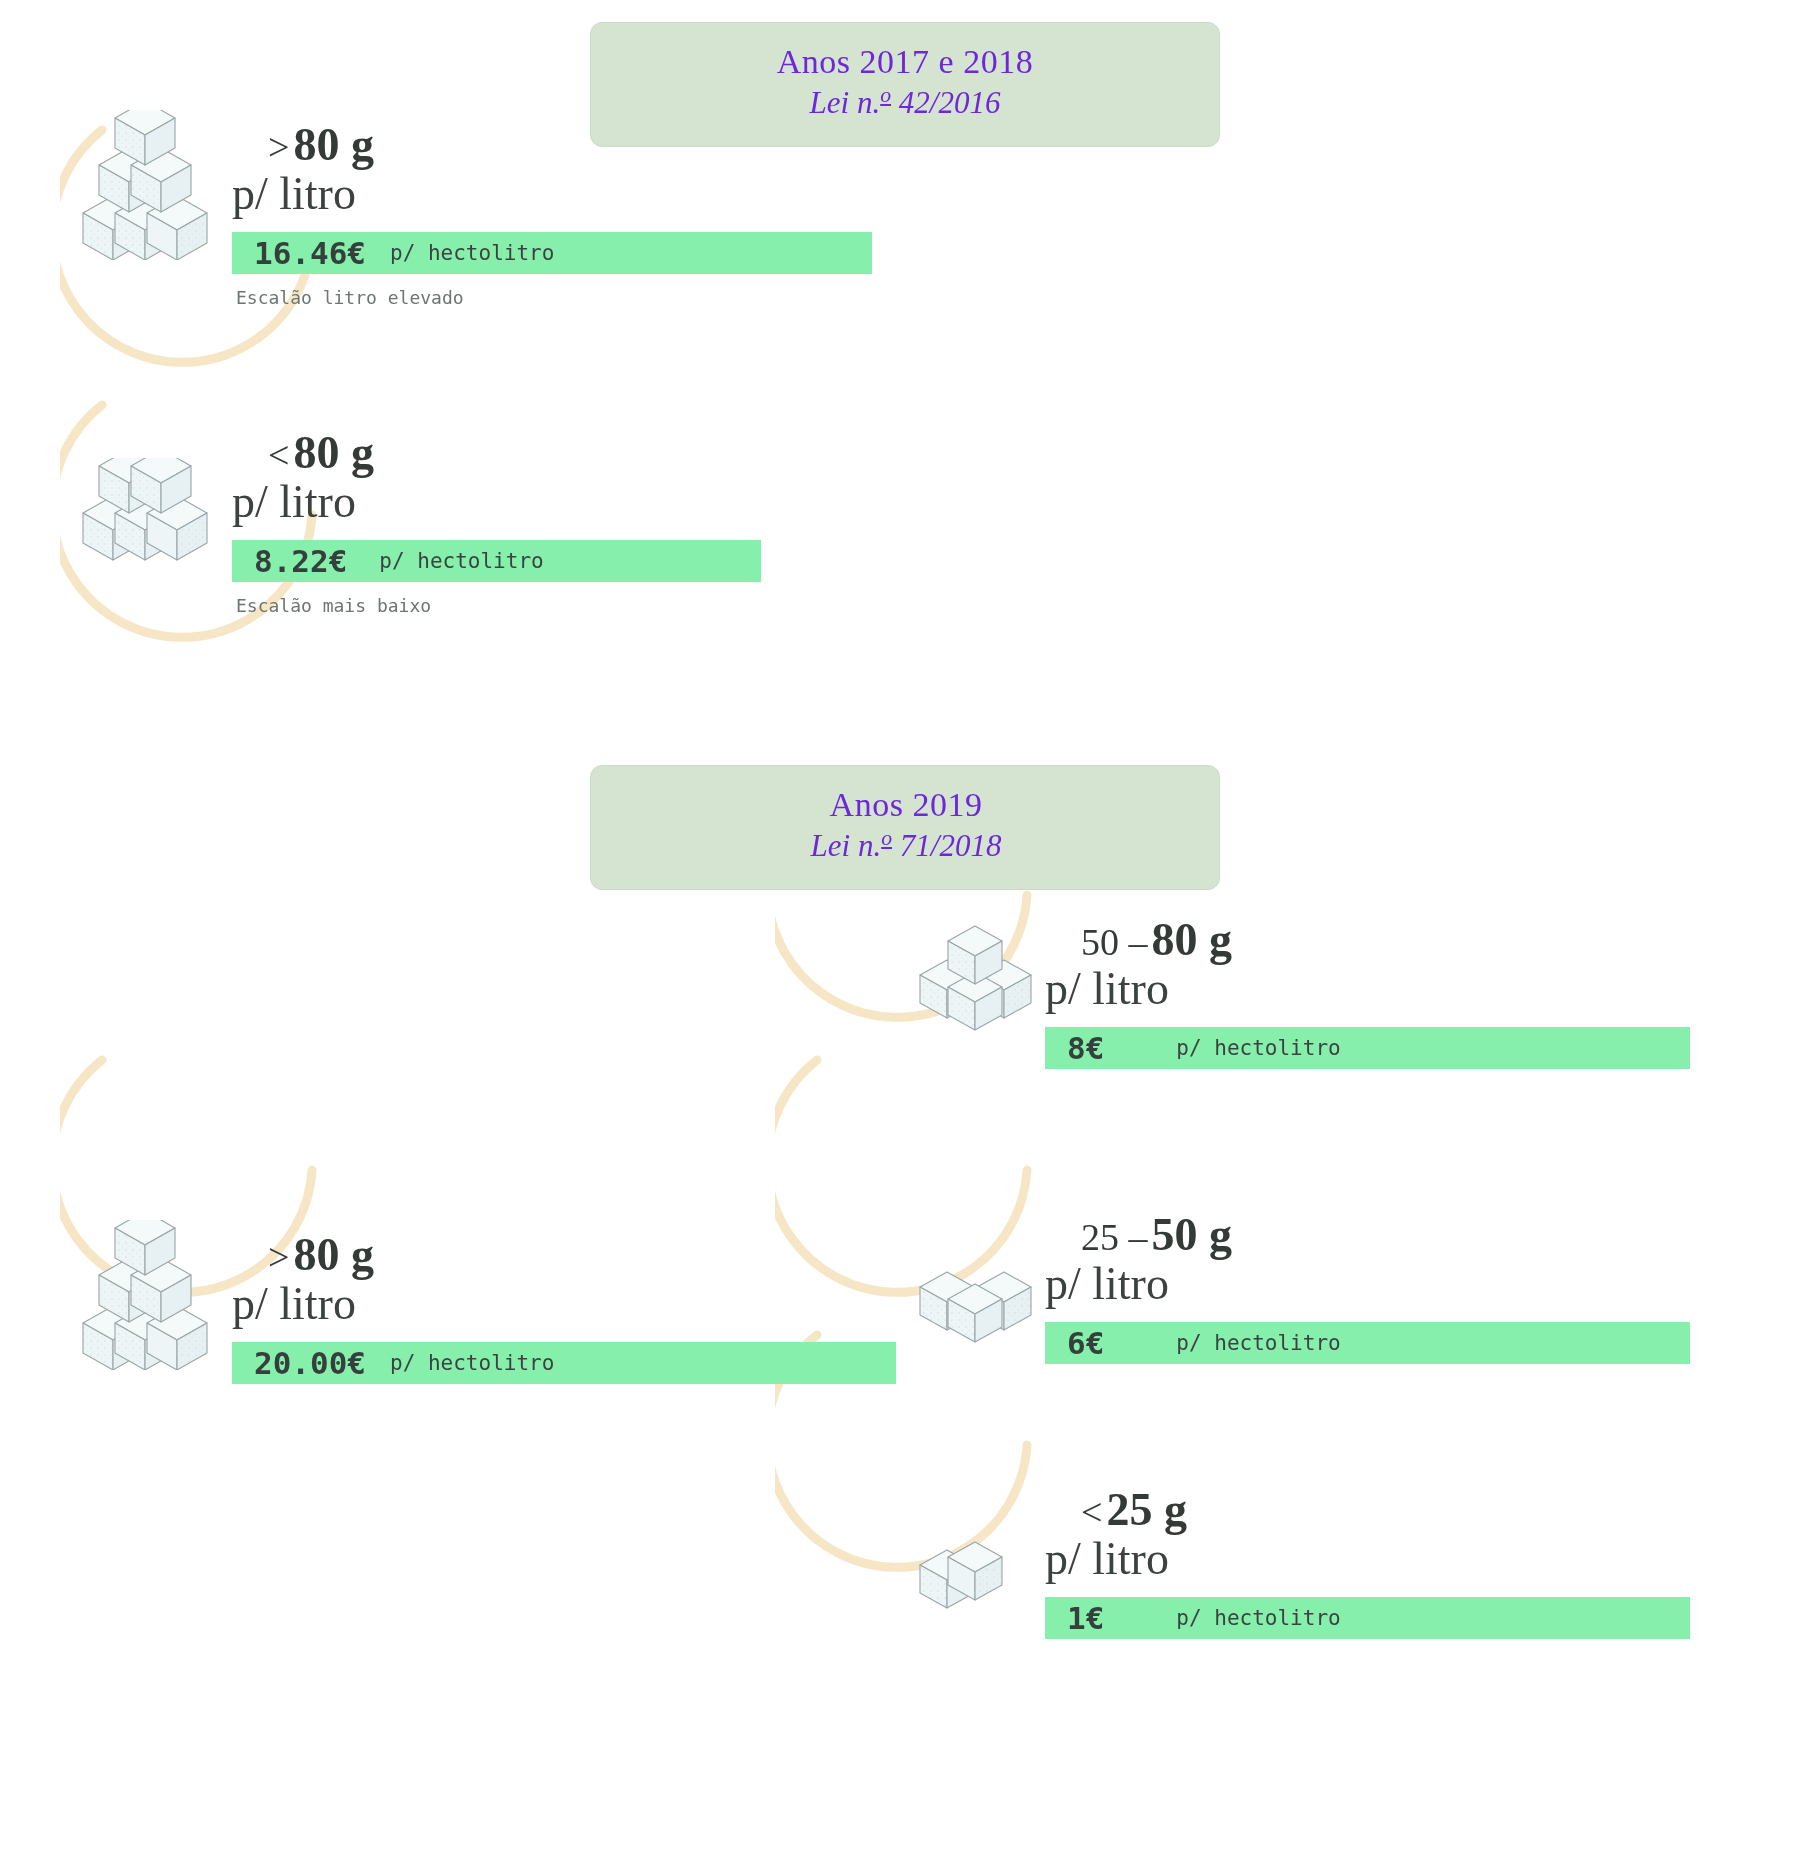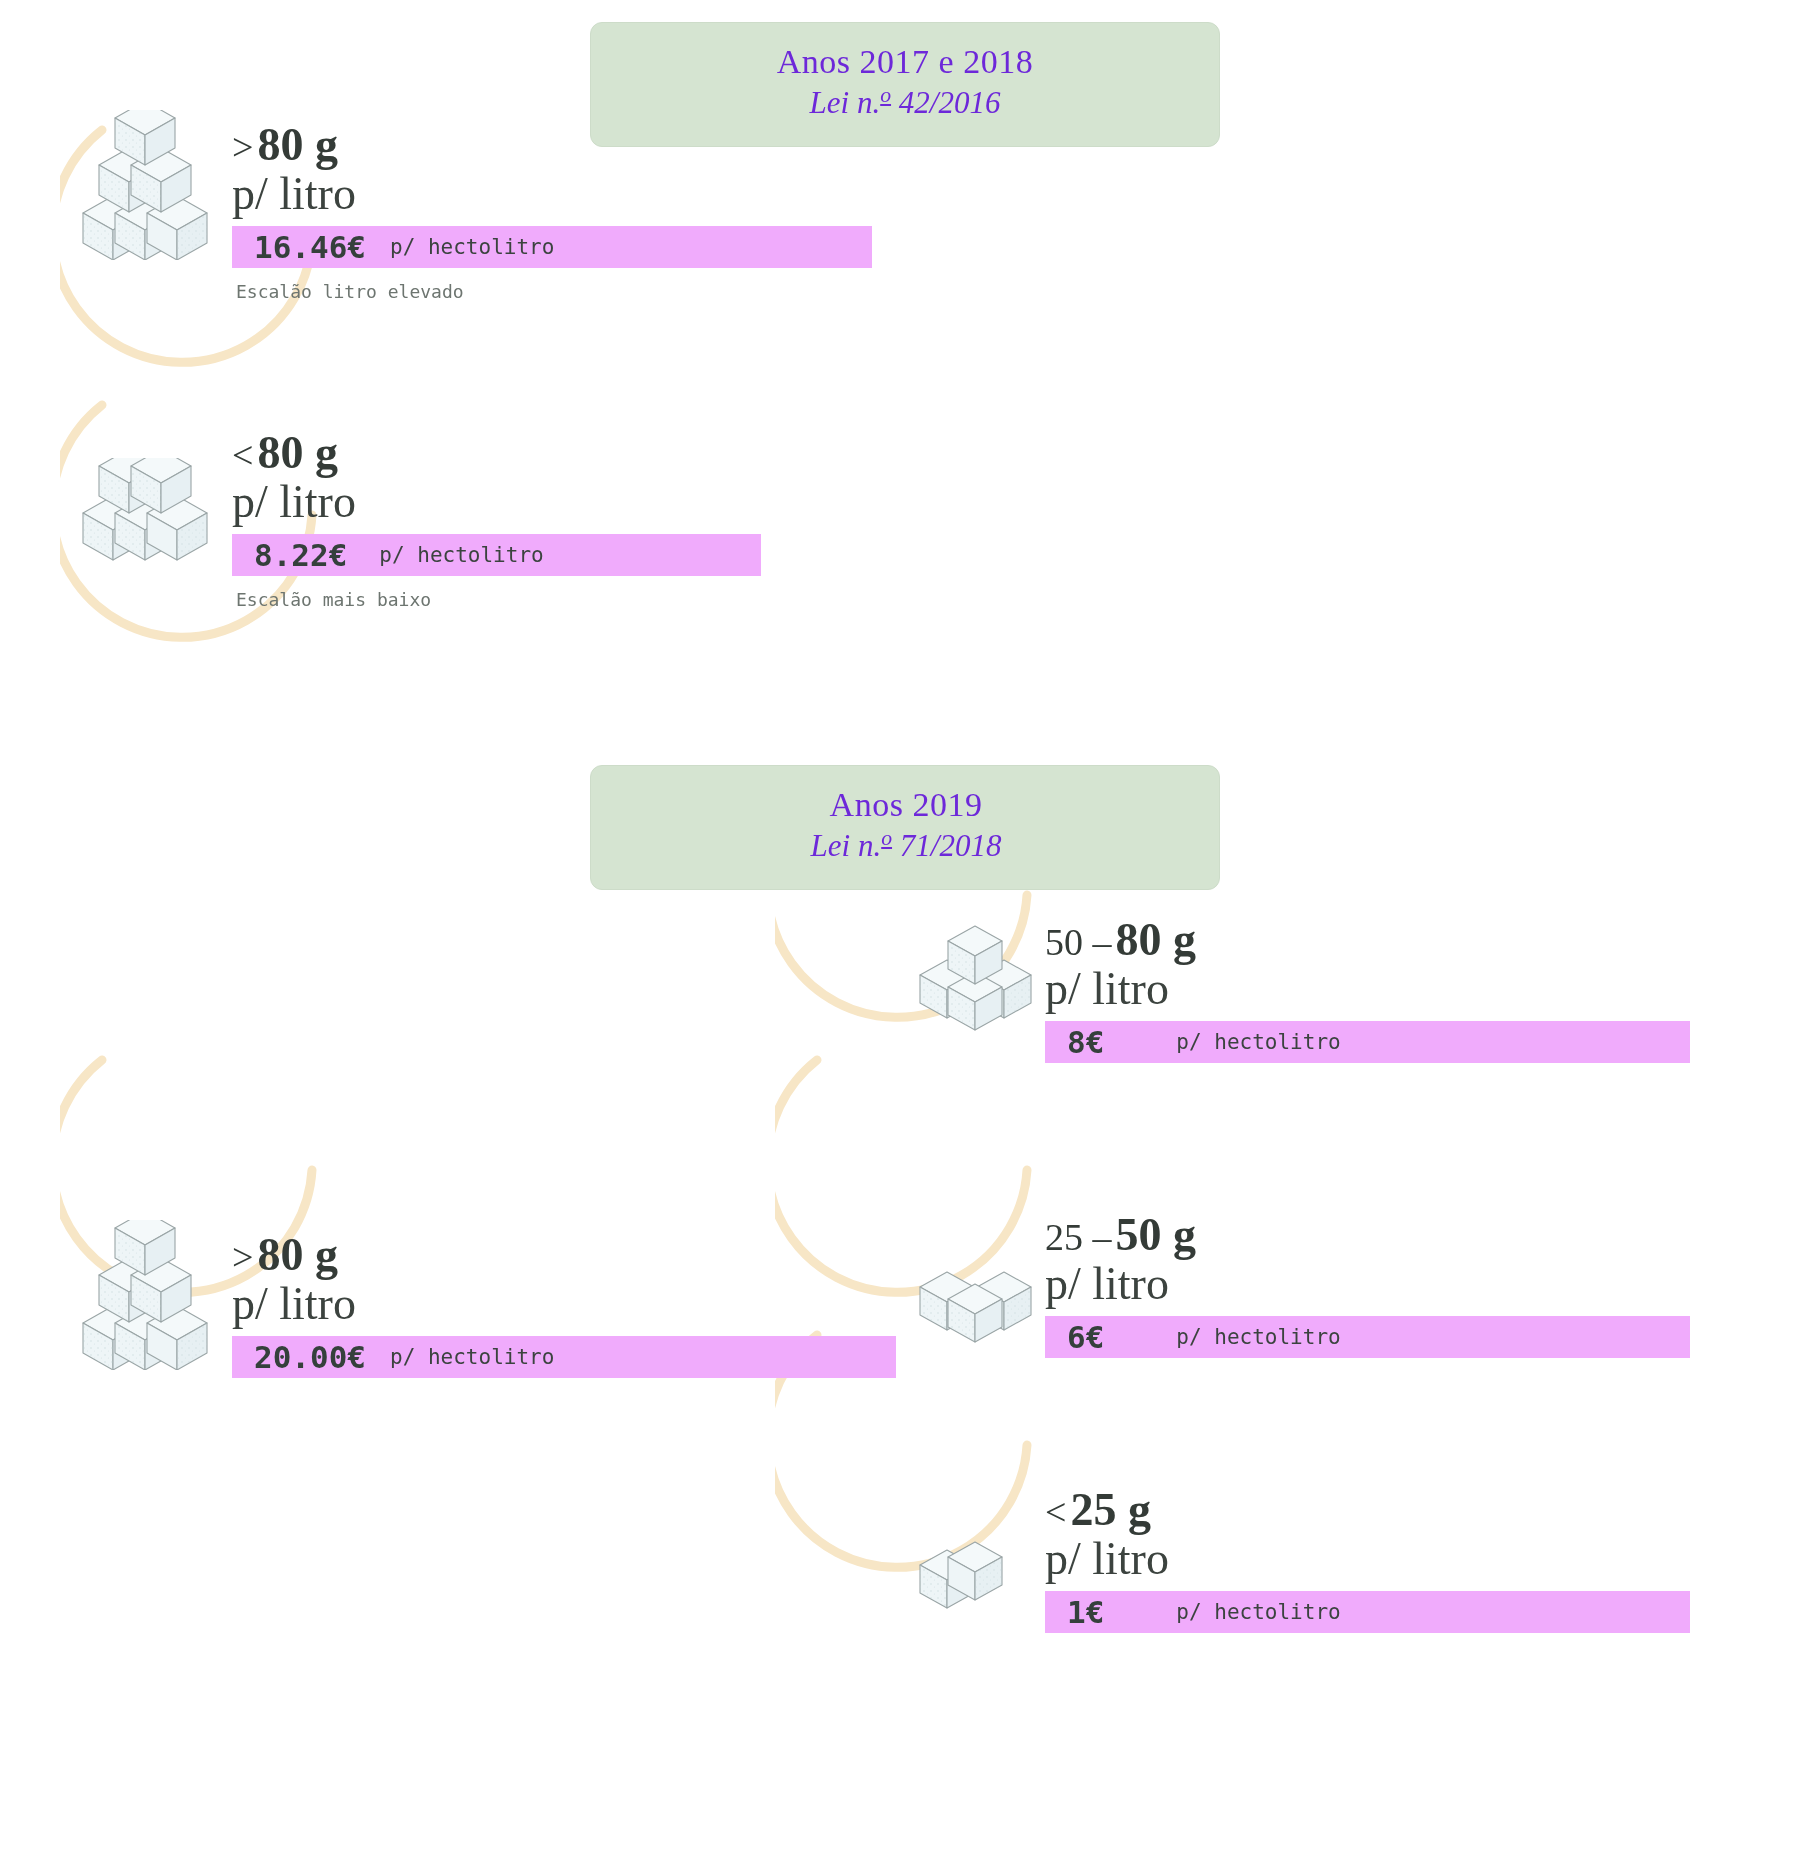--- a/index.html
+++ b/index.html
@@ -43,40 +43,41 @@
   
   .tier{position:absolute;}
   .cubes{position:absolute;}
   .tier-text{position:absolute;}
 
   .amount{
     font-family:"Liberation Serif", serif;
     color:#343b37;
     line-height:1.0;
     white-space:nowrap;
+    margin-left:36px;
   }
   .amount .big{font-weight:bold;font-size:46px;letter-spacing:0px;}
   .amount .cmp{font-weight:normal;font-size:38px;}
   .per-litro{
     font-family:"Liberation Serif", serif;
     font-size:46px;
     color:#3c433f;
     line-height:1.05;
     margin-top:2px;
     white-space:nowrap;
   }
 
   .price-bar{
-    background:#f0abfc;
+    background:#86efac;
     height:42px;
     display:flex;
     align-items:center;
     box-sizing:border-box;
     padding-left:22px;
-    margin-top:8px;
+    margin-top:14px;
   }
   .price-val{
     font-family:"DejaVu Sans Mono", monospace;
     font-weight:bold;
     font-size:31px;
     color:#35403c;
     white-space:nowrap;
   }
   .price-unit{
     font-family:"DejaVu Sans Mono", monospace;

